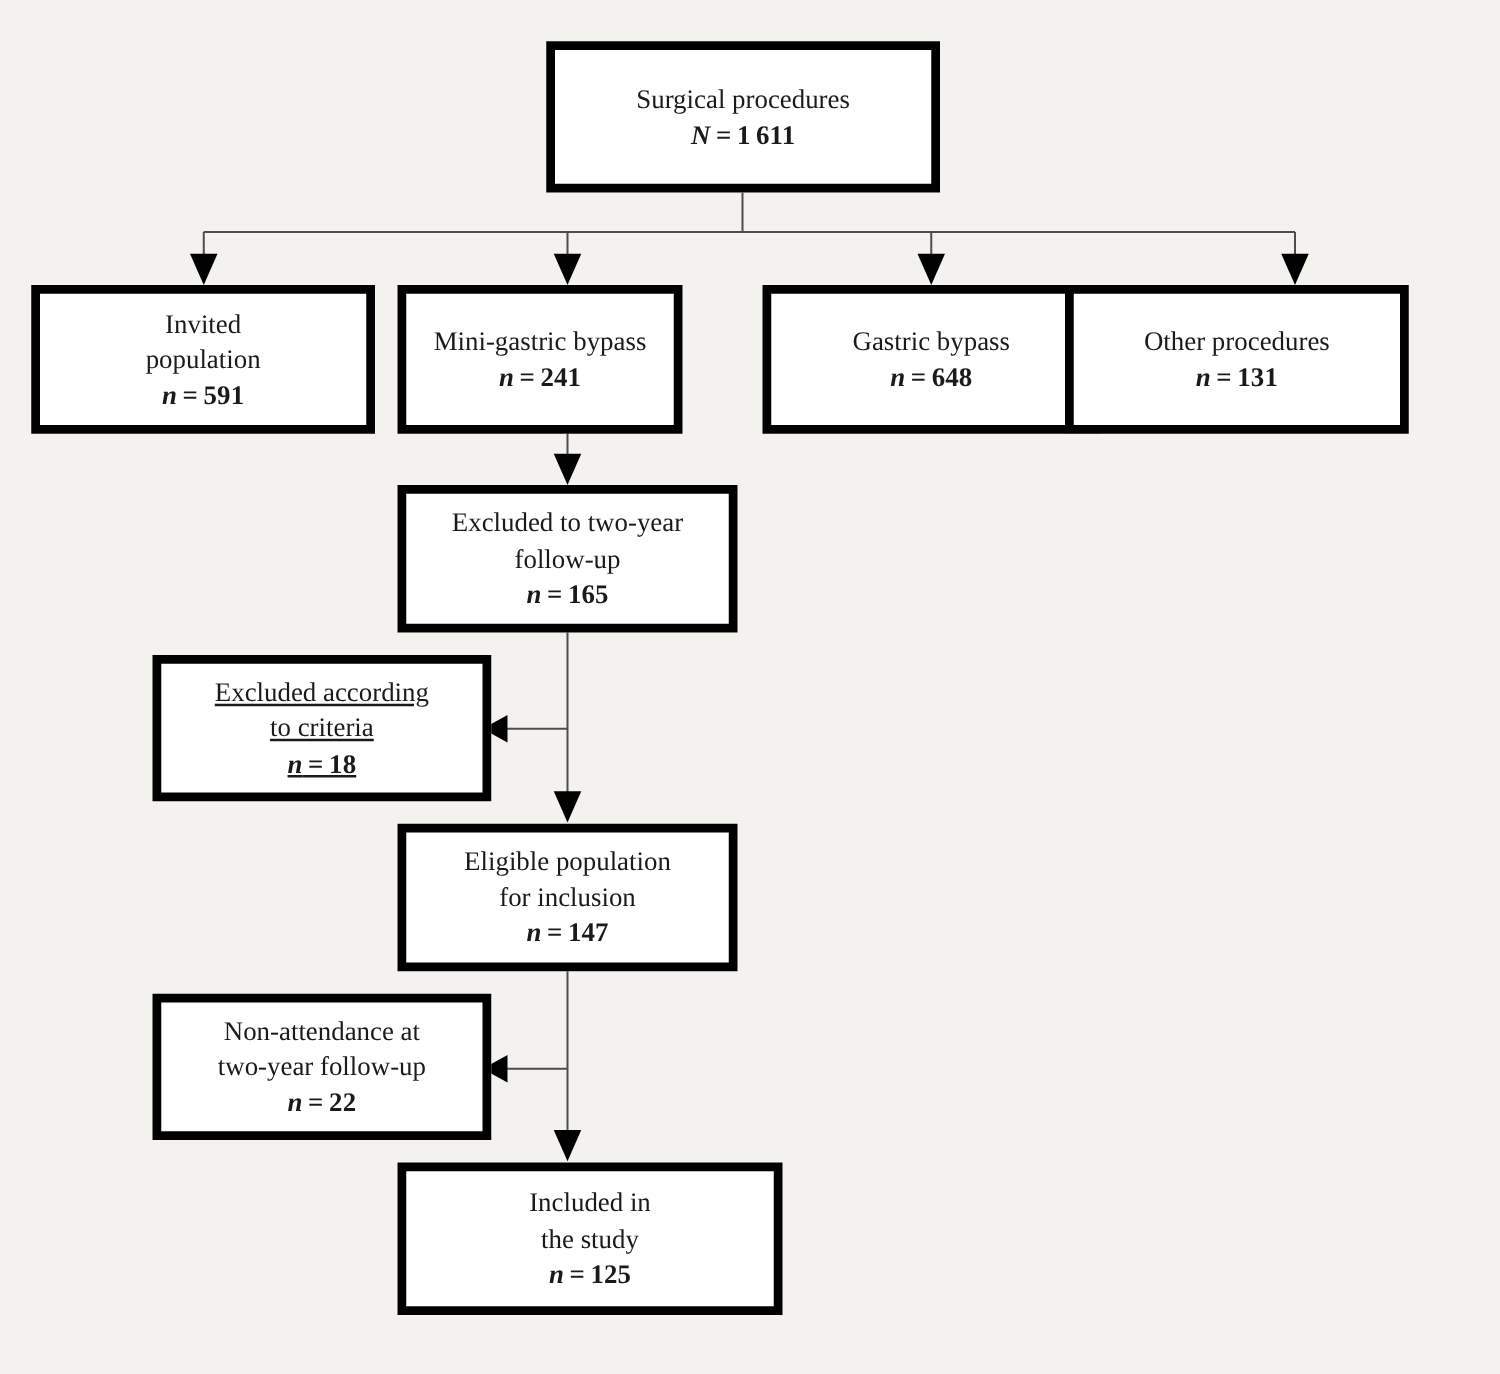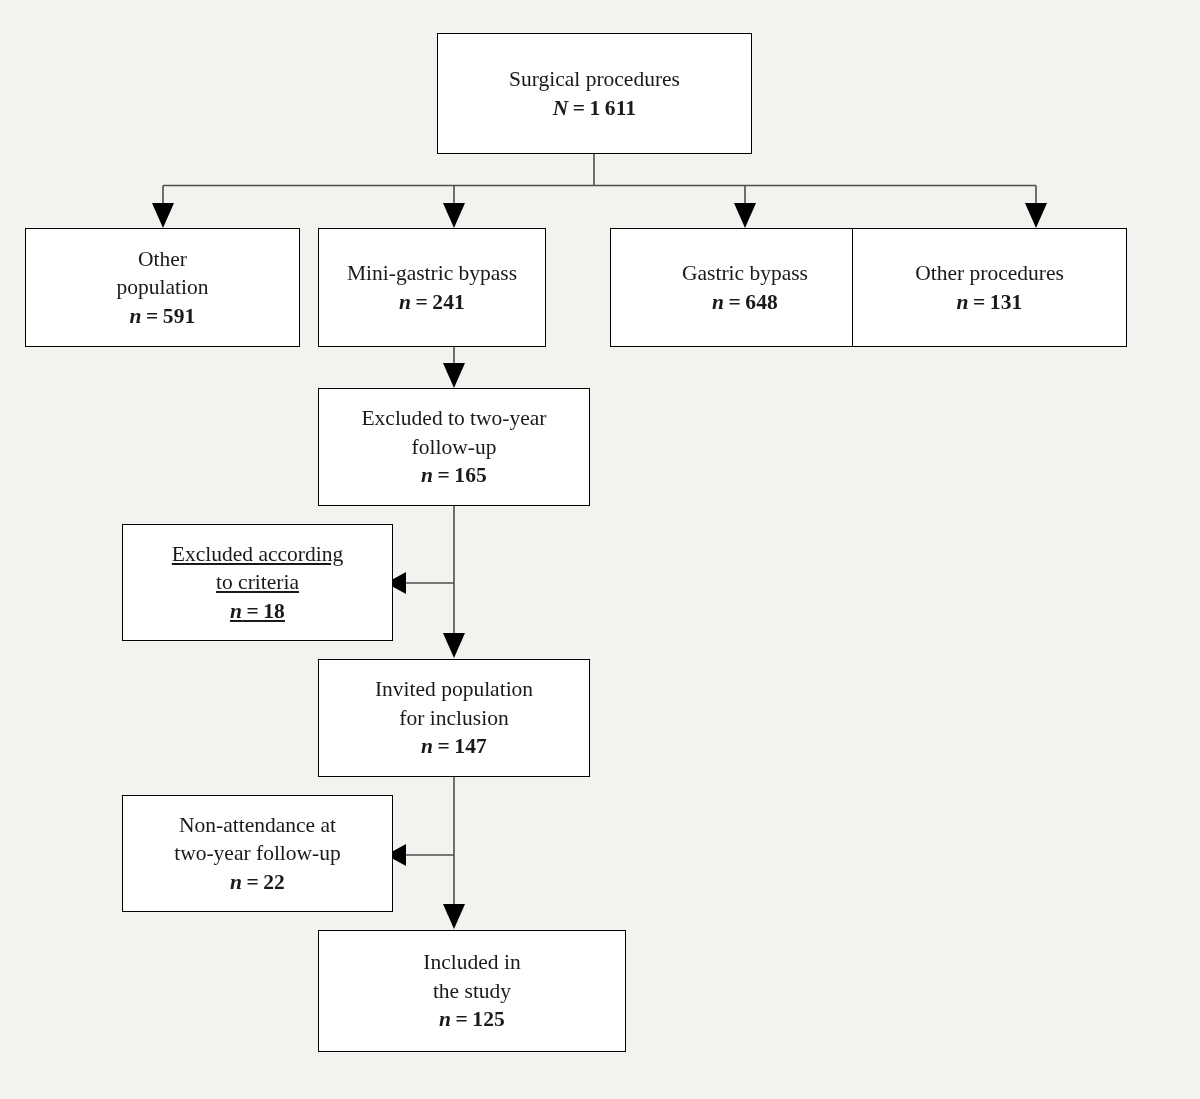--- a/index.html
+++ b/index.html
@@ -11,21 +11,21 @@
     position: relative;
     width: 1200px;
     height: 1099px;
     background: #f3f2ef;
     font-family: "Liberation Serif", "DejaVu Serif", serif;
     overflow: hidden;
   }
   .node {
     position: absolute;
     background: #ffffff;
-    border: 1px solid #000000;
+    border: 7px solid #000000;
     box-sizing: border-box;
     display: flex;
     flex-direction: column;
     align-items: center;
     justify-content: center;
     text-align: right;
     color: #1a1a1a;
     font-size: 21.5px;
     line-height: 1.33;
   }
@@ -98,21 +98,21 @@
     <line x1="454" y1="855" x2="404" y2="855"></line>
     <polygon class="arrow" points="406,844 406,866 386,855"></polygon>
   </svg>
 
   <div class="node" style="left:437px; top:33px; width:315px; height:121px;">
     <span class="line">Surgical procedures</span>
     <span class="count"><em>N</em> = 1 611</span>
   </div>
 
   <div class="node" style="left:25px; top:228px; width:275px; height:119px;">
-    <span class="line">Other</span>
+    <span class="line">Invited</span>
     <span class="line">population</span>
     <span class="count"><em>n</em> = 591</span>
   </div>
 
   <div class="node" style="left:318px; top:228px; width:228px; height:119px;">
     <span class="line">Mini-gastric bypass</span>
     <span class="count"><em>n</em> = 241</span>
   </div>
 
   <div class="node" style="left:610px; top:228px; width:270px; height:119px;">
@@ -131,21 +131,21 @@
     <span class="count"><em>n</em> = 165</span>
   </div>
 
   <div class="node" style="left:122px; top:524px; width:271px; height:117px;text-decoration:underline;">
     <span class="line">Excluded according</span>
     <span class="line">to criteria</span>
     <span class="count"><em>n</em> = 18</span>
   </div>
 
   <div class="node" style="left:318px; top:659px; width:272px; height:118px;">
-    <span class="line">Invited population</span>
+    <span class="line">Eligible population</span>
     <span class="line">for inclusion</span>
     <span class="count"><em>n</em> = 147</span>
   </div>
 
   <div class="node" style="left:122px; top:795px; width:271px; height:117px;">
     <span class="line">Non-attendance at</span>
     <span class="line">two-year follow-up</span>
     <span class="count"><em>n</em> = 22</span>
   </div>
 

